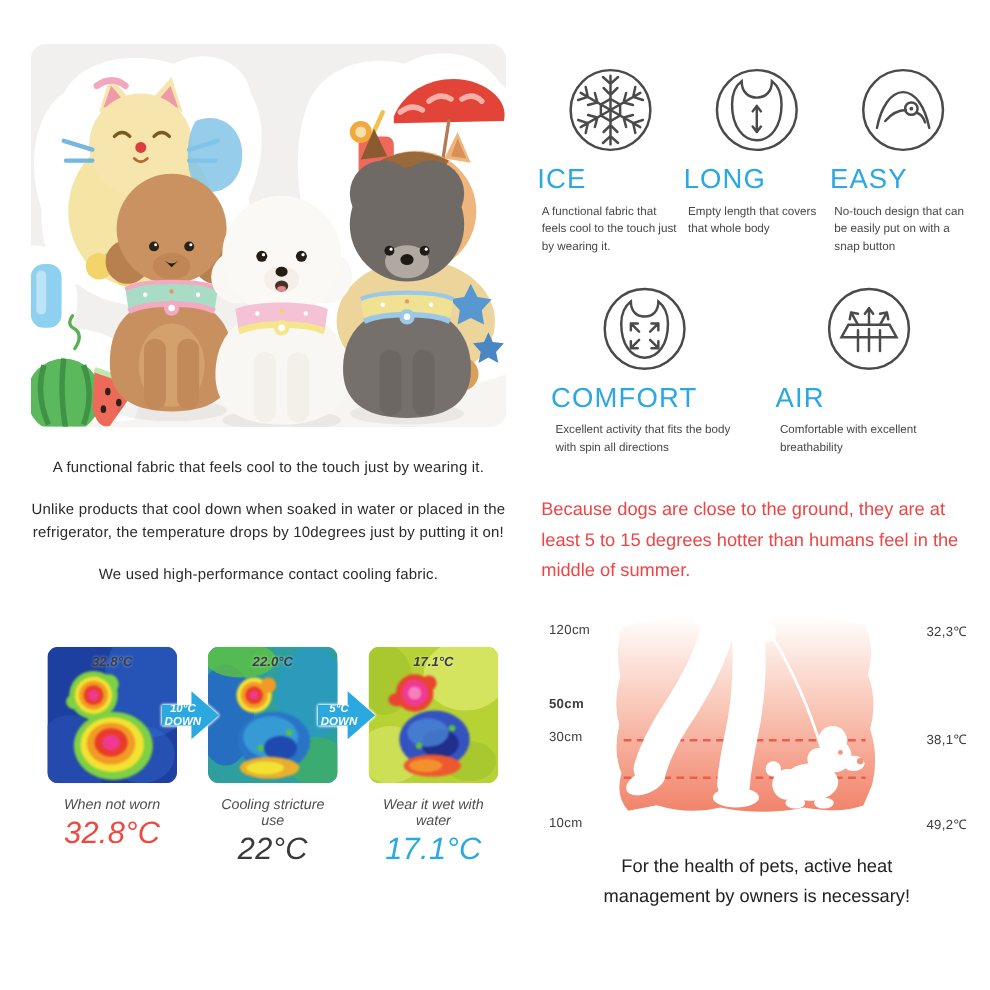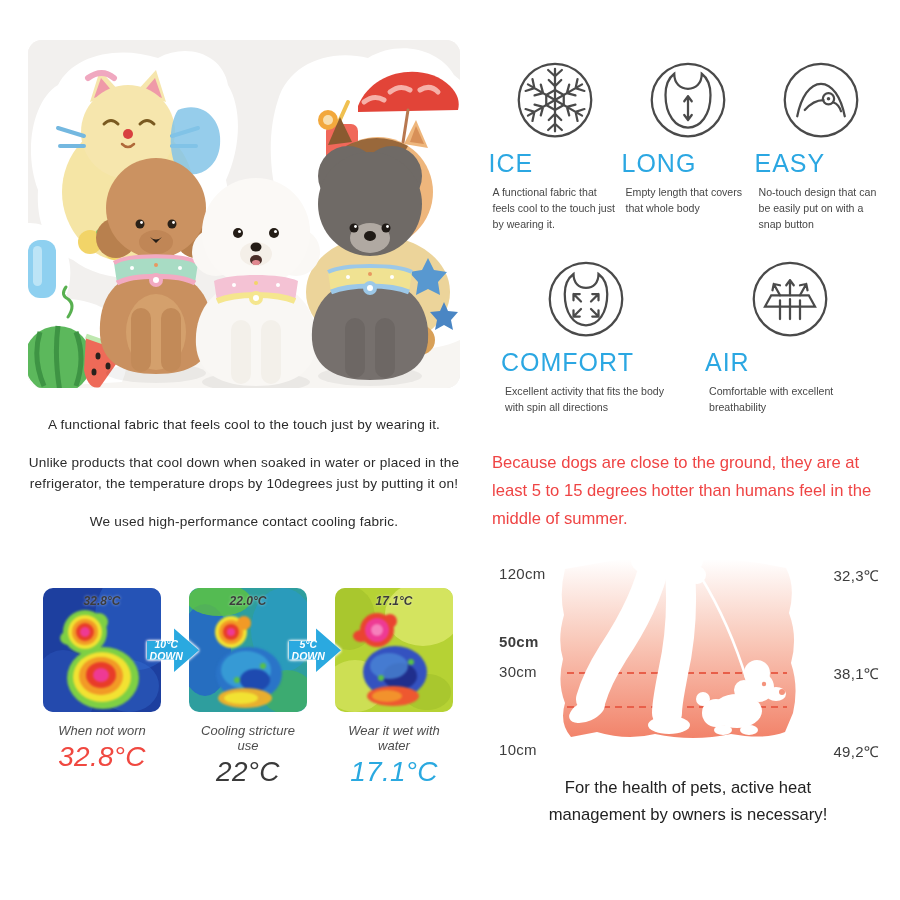--- a/index.html
+++ b/index.html
@@ -27,21 +27,21 @@
   .feat-label{margin-top:9px;font-size:25px;letter-spacing:1px;color:#2ba7e2;}
   .feat-desc{margin-top:7px;font-size:10.6px;line-height:1.5;color:#474747;padding:0 4px;}
 
   
   .ground-text{margin:34px auto 0;width:392px;text-align:left;
                font-size:16.6px;line-height:1.68;color:#ef4444;}
 
   
   .hdiagram{position:relative;width:382px;height:192px;margin:20px auto 0;}
   .hdiagram svg{position:absolute;left:54px;top:0;width:252px;height:192px;}
-  .hd-label{position:absolute;font-size:15px;letter-spacing:.3px;color:#3d3d3d;text-align:center;}
+  .hd-label{position:absolute;font-size:12px;letter-spacing:.3px;color:#3d3d3d;text-align:center;}
   .hd-left{left:2px;}
   .hd-right{right:0px;}
   .hd-t0{top:12px;} .hd-t1{top:80px;font-weight:bold;} .hd-t2{top:110px;} .hd-t3{top:144px;margin-top:44px;}
 
   .health-text{margin:30px auto 0;width:340px;text-align:center;
                font-size:16.6px;line-height:1.6;color:#222;}
 
   
   .thermal{margin-top:56px;}
   .thermal-row{position:relative;width:402px;margin:0 auto;display:flex;gap:28px;font-style:italic;}

